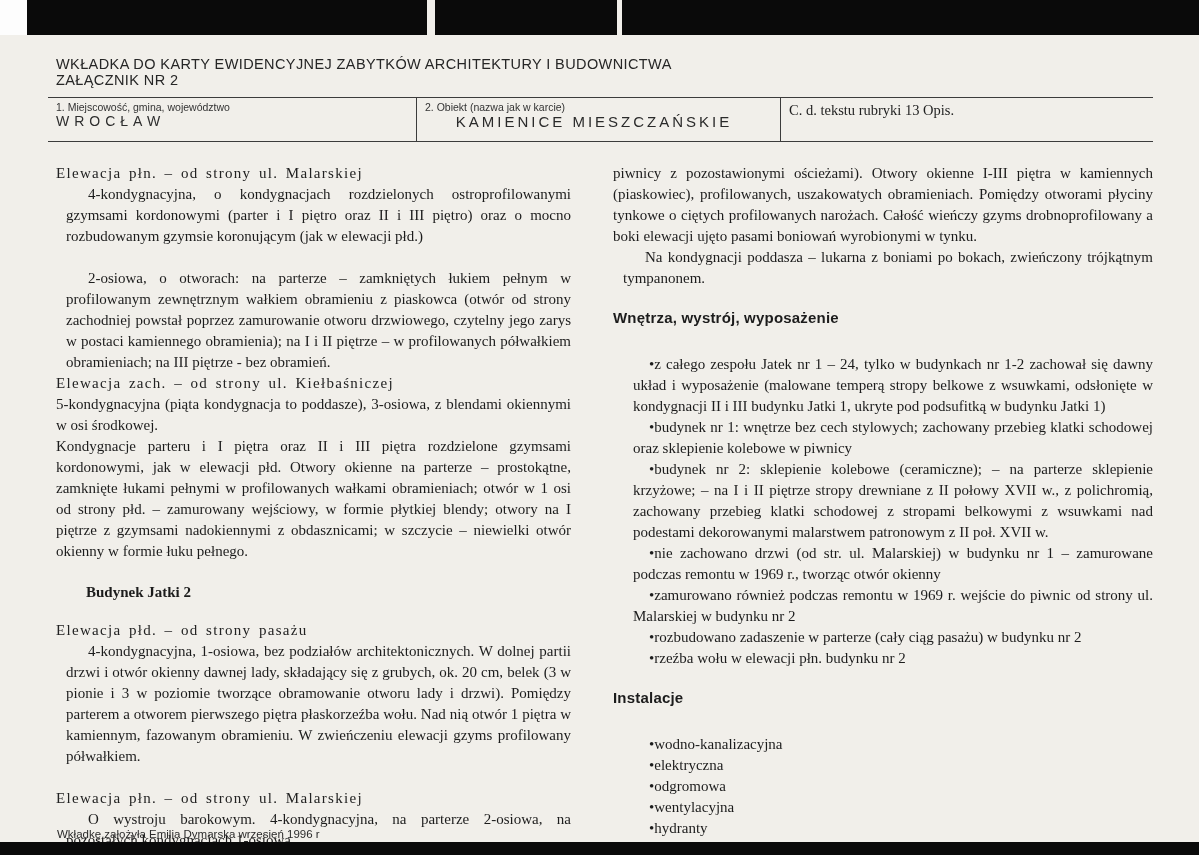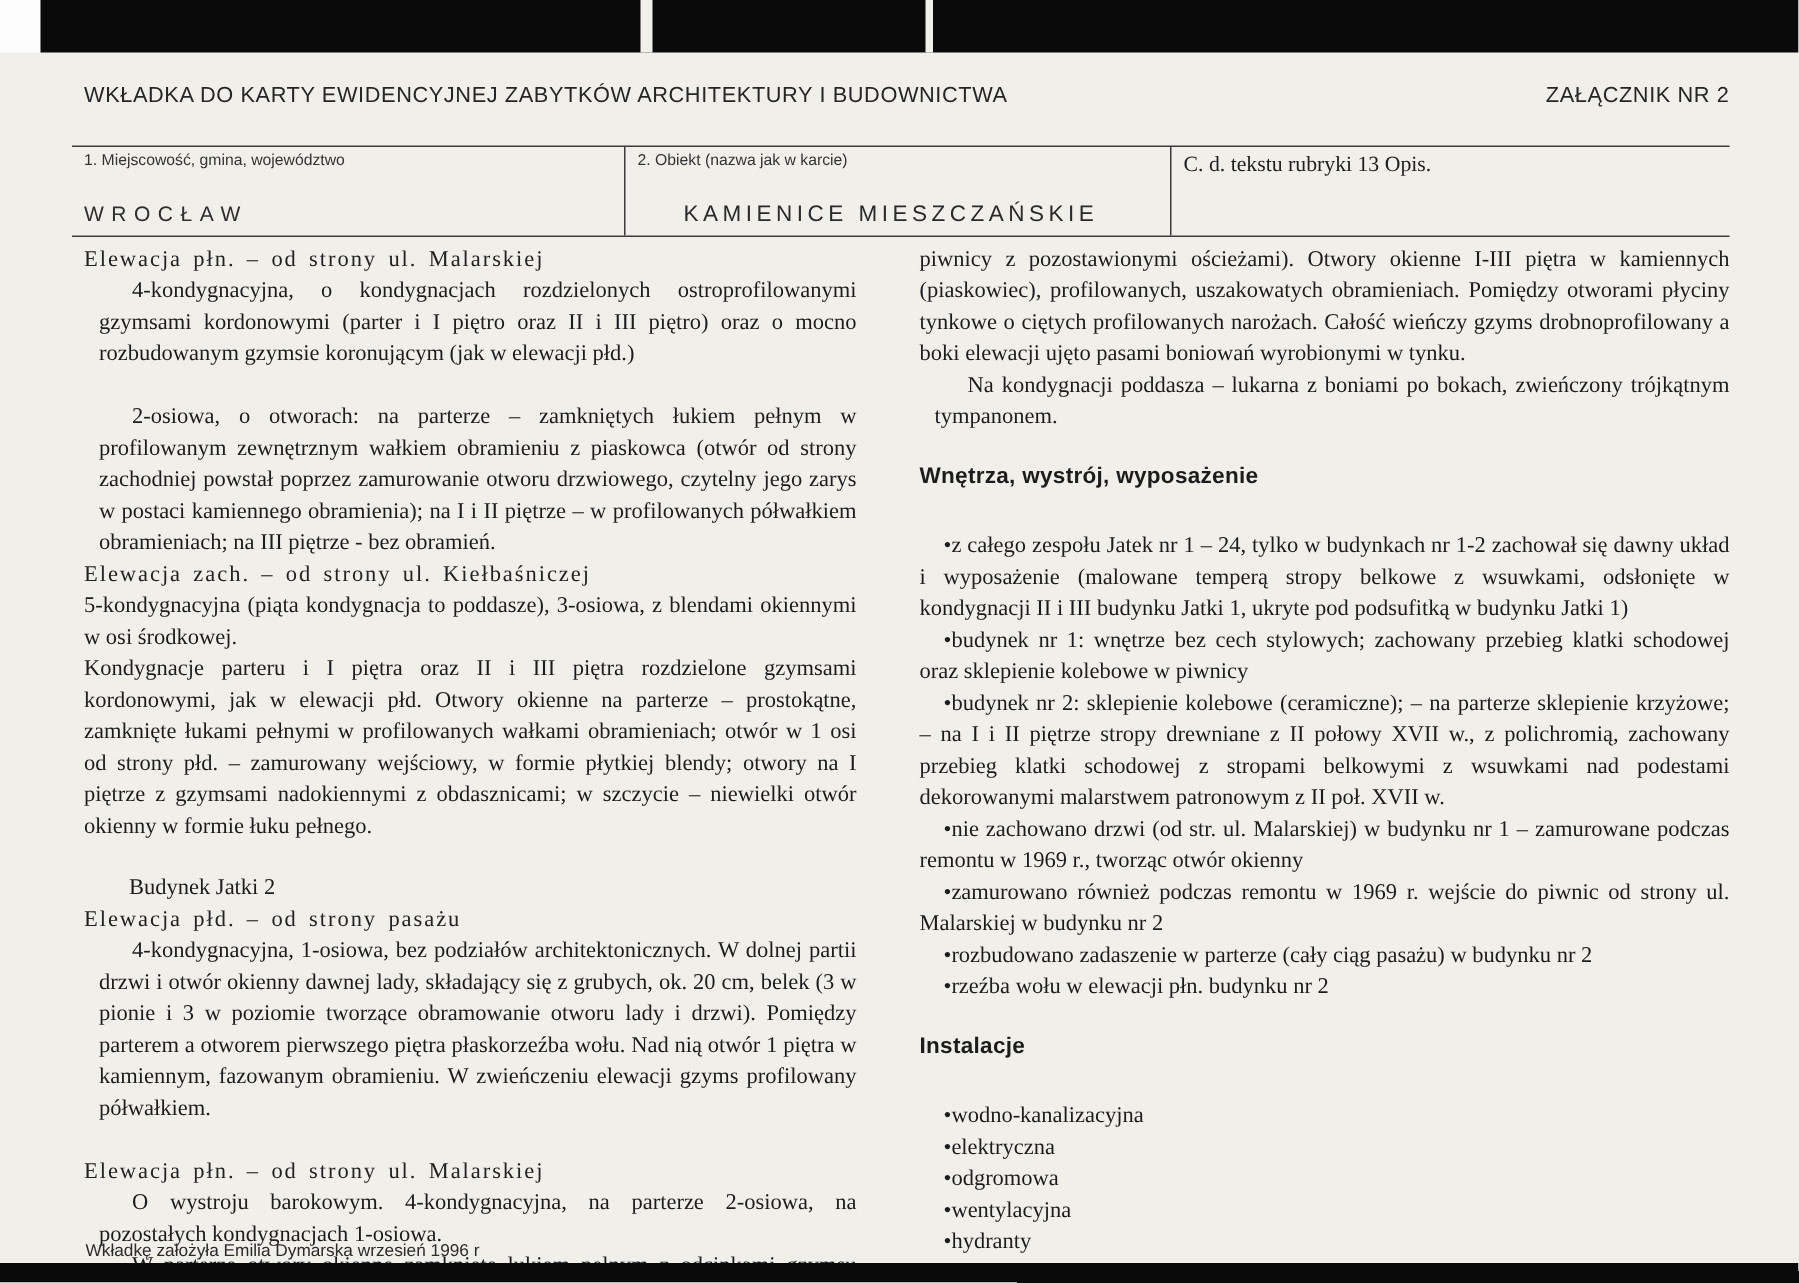--- a/index.html
+++ b/index.html
@@ -21,39 +21,39 @@
   .scan-bar-bottom {
     position: absolute; bottom: 0; left: 0; width: 1199px; height: 13px;
     background: #0a0a0a;
   }
   .corner-white { position: absolute; top: 0; left: 0; width: 27px; height: 35px; background: #fdfdfd; }
 
   .doc-header {
     position: absolute; top: 56px; left: 56px; right: 46px;
     display: flex; justify-content: space-between; align-items: baseline;
     font-family: "Liberation Sans", sans-serif;
-    font-size: 14.5px; color: #262626; letter-spacing: 0.4px;
+    font-size: 14.5px; color: #262626; letter-spacing: 0.4px; flex-direction: column;
   }
 
   .fields {
     position: absolute; top: 97px; left: 48px; width: 1105px;
     display: flex;
     border-top: 1.5px solid #3c3c3c;
     border-bottom: 1.5px solid #3c3c3c;
     box-sizing: border-box;
   }
   .field { box-sizing: border-box; padding: 3px 17px 6px 8px; min-height: 43px; }
   .field-1 { width: 369px; border-right: 1.5px solid #3c3c3c; }
   .field-2 { width: 364px; border-right: 1.5px solid #3c3c3c; }
   .field-3 { width: 372px; }
   .field-label {
     font-family: "Liberation Sans", sans-serif;
     font-size: 10.5px; color: #333;
   }
-  .field-value { margin-top: 21px; }
+  .field-value { margin-top: 0; }
   .value-city {
     font-family: "Liberation Sans", sans-serif;
     font-size: 14px; letter-spacing: 5px; color: #2e2e2e; font-weight: 500;
   }
   .value-object {
     font-family: Liberation Sans, sans-serif;
     font-size: 15px; letter-spacing: 3px; color: #2a2a2a;
     text-align: center; font-weight: 500;
   }
   .value-content {
@@ -67,27 +67,27 @@
   }
   .col { font-size: 15px; line-height: 21px; }
   .col-left  { width: 515px; margin-right: 42px; }
   .col-right { flex: 1; }
 
   .blk { margin: 0; }
   .gap { margin-top: 21px; }
   .heading { letter-spacing: 1.3px; word-spacing: 2.5px; color: #222; }
   .para { text-align: justify; text-indent: 22px; margin-left: 10px; }
   .para-flush { text-align: justify; }
-  .subtitle { font-weight: normal; padding-left: 30px; margin-top: 20px; }
+  .subtitle { font-weight: bold; padding-left: 30px; margin-top: 20px; margin-bottom: 17px; }
   .section {
     font-family: "Liberation Sans", sans-serif;
     font-weight: bold; font-size: 15px;
     margin-top: 18px; margin-bottom: 26px; letter-spacing: 0.2px;
   }
-  .bullet { text-align: justify; text-indent: 16px; }
+  .bullet { text-align: justify; text-indent: 16px; margin-left: 20px; }
 
   .footer-note {
     position: absolute; left: 57px; bottom: 15px;
     font-family: "Liberation Sans", sans-serif;
     font-size: 11.5px; color: #2b2b2b; margin-top: 40px;
   }
 </style>
 </head>
 <body>
 

